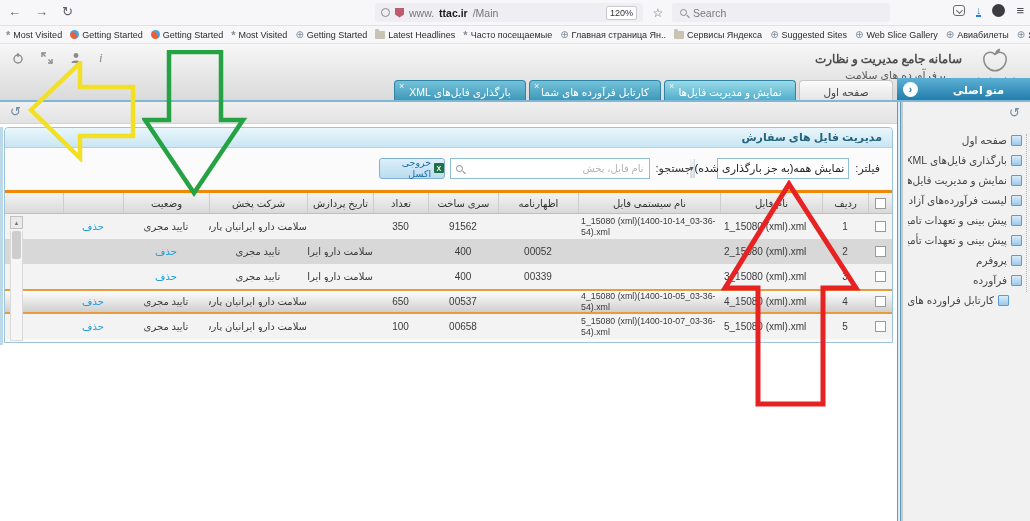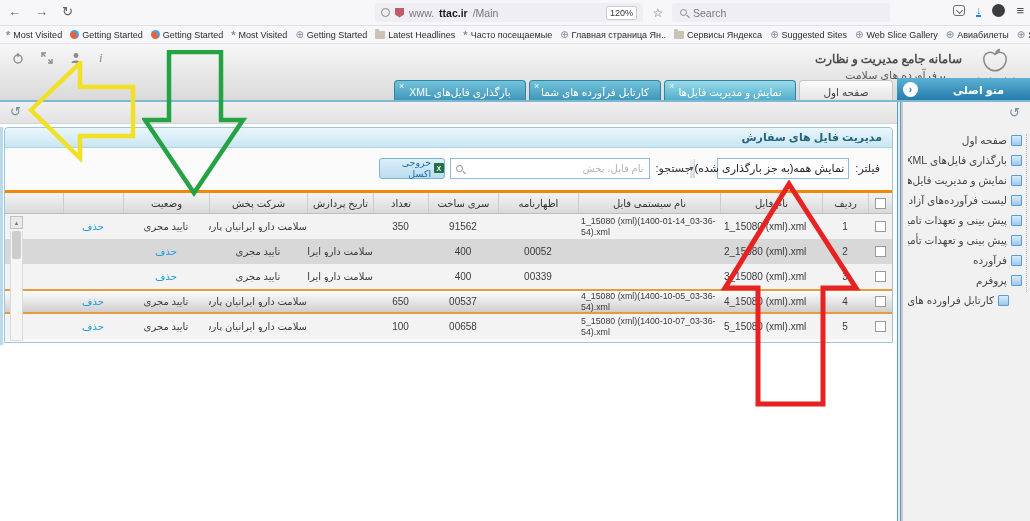--- a/index.html
+++ b/index.html
@@ -330,25 +330,25 @@
       <div class="side-item">
           <span class="doc-ic"></span>
           <span>پیش بینی و تعهدات تامین</span>
         </div>
       <div class="side-item">
           <span class="doc-ic"></span>
           <span>پیش بینی و تعهدات تأمین</span>
         </div>
       <div class="side-item">
           <span class="doc-ic"></span>
+          <span>پروفرم</span>
+        </div>
+      <div class="side-item">
+          <span class="doc-ic"></span>
           <span>فرآورده</span>
-        </div>
-      <div class="side-item">
-          <span class="doc-ic"></span>
-          <span>پروفرم</span>
         </div>
       <div class="side-item child">
           <span class="doc-ic"></span>
           <span>کارتابل فراورده های ش</span>
         </div>
     </div>
   </div>
 
   <div class="left-strip"></div>
   <div class="panel">
@@ -387,21 +387,21 @@
       <div>شرکت پخش</div>
       <div>وضعیت</div>
       <div></div>
       <div></div>
     </div>
 
     <div class="trow r-light">
       <div><span class="cb"></span></div>
       <div>1</div>
       <div class="cell-file">1_15080 (xml).xml</div>
-      <div class="cell-sys">1_15080 (xml)(1400-01-14_03-36-54).xml</div>
+      <div class="cell-sys">1_15080 (xml)(1400-10-14_03-36-54).xml</div>
       <div></div>
       <div>91562</div>
       <div>350</div>
       <div></div>
       <div class="cell-rtl">سلامت دارو ایرانیان پارس مهر</div>
       <div class="cell-rtl">تایید مجری</div>
       <div class="cell-link">حذف</div>
       <div></div>
     </div>
     <div class="trow r-dark">

